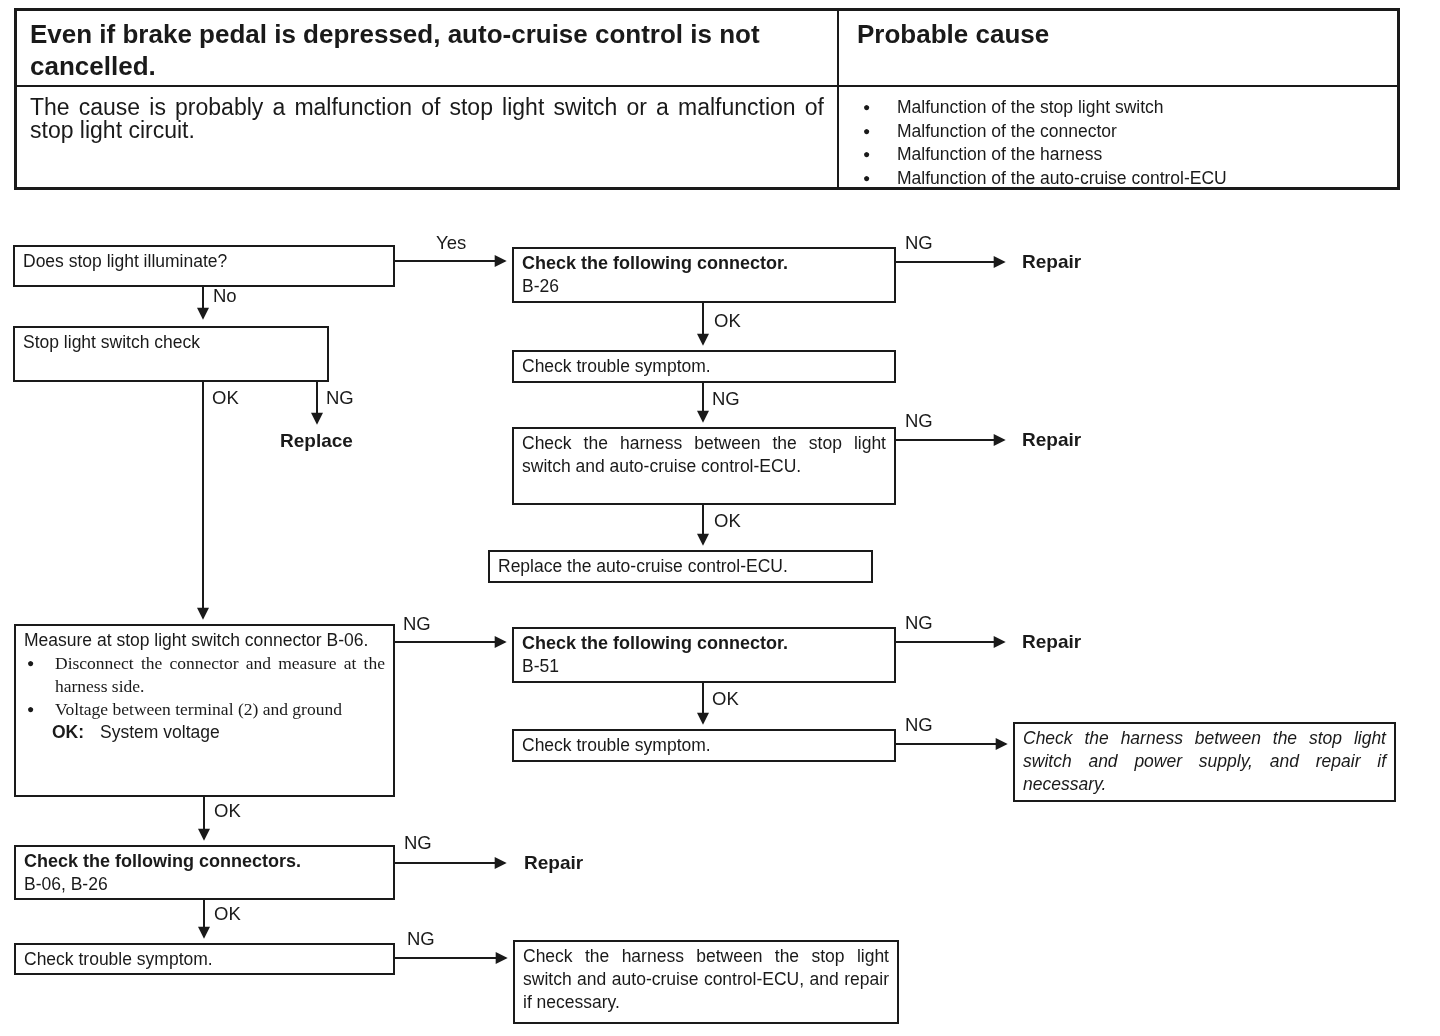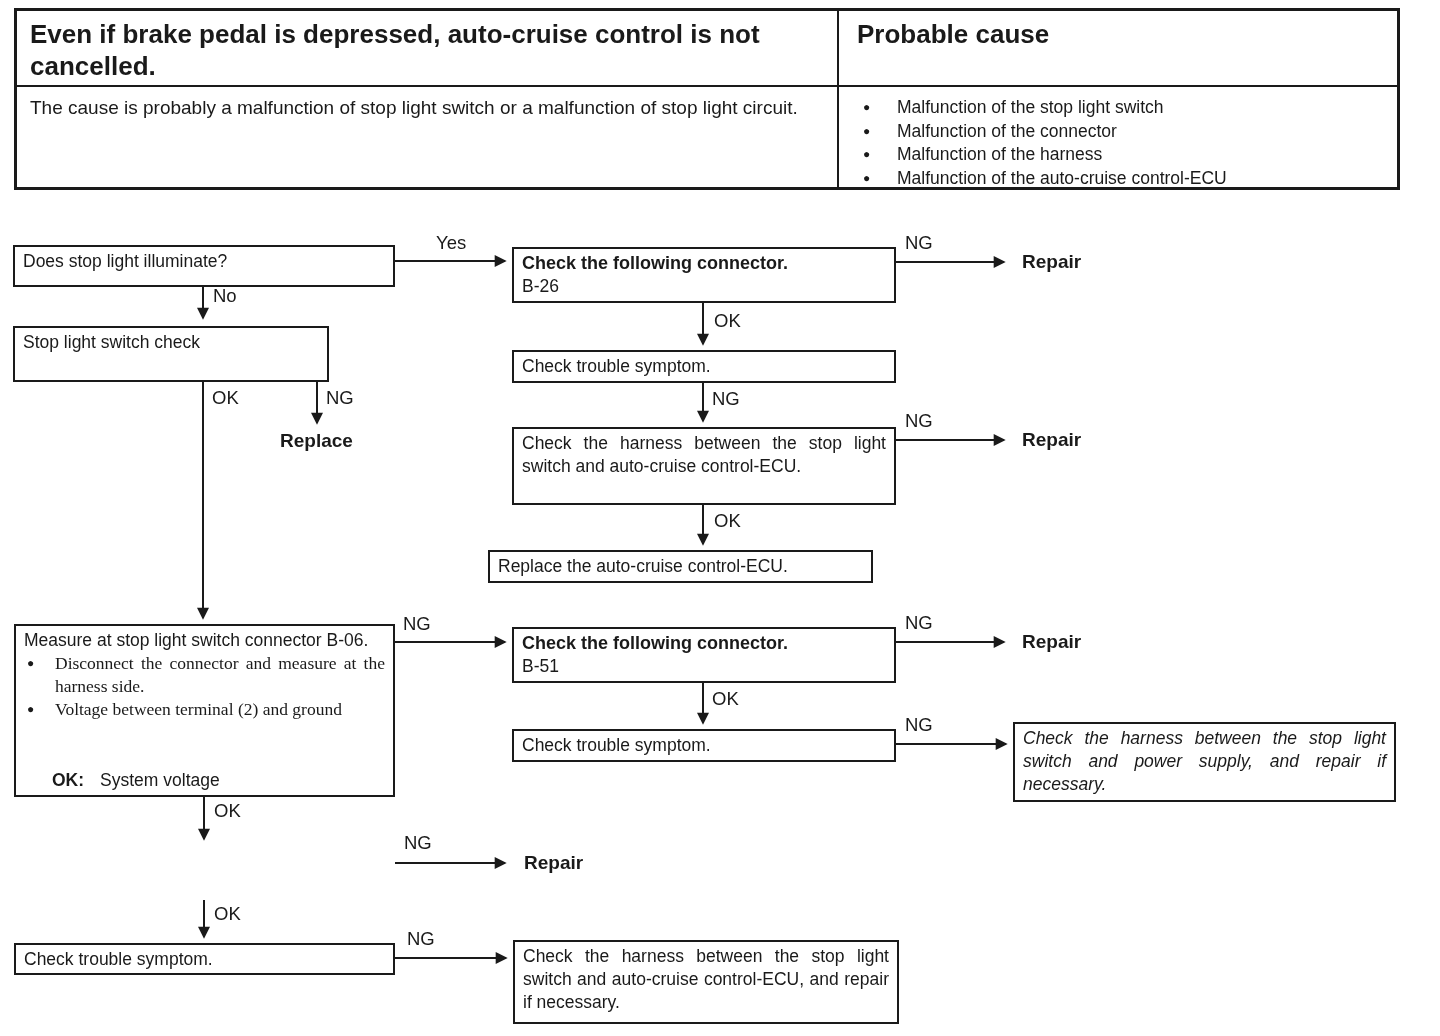--- a/index.html
+++ b/index.html
@@ -11,33 +11,33 @@
   .page{position:absolute;inset:0;}
   
   .htable{position:absolute;left:14px;top:8px;width:1386px;height:182px;
     border:3px solid #1a1a1a;box-sizing:border-box;background:#fff;}
   .hcell{position:absolute;box-sizing:border-box;}
   .cell-title{left:0;top:0;width:822px;height:76px;border-right:2.5px solid #1a1a1a;
     border-bottom:2.5px solid #1a1a1a;padding:7px 13px;font-size:26px;font-weight:bold;line-height:32px;}
   .cell-pc{left:822px;top:0;right:0;height:76px;border-bottom:2.5px solid #1a1a1a;
     padding:7px 18px;font-size:26px;font-weight:bold;line-height:32px;}
   .cell-desc{left:0;top:76px;width:822px;bottom:0;border-right:2.5px solid #1a1a1a;
-    padding:9px 13px;font-size:19px;line-height:23px;text-align:justify;}
+    padding:9px 13px;font-size:23px;line-height:23px;text-align:justify;}
   .cell-causes{left:822px;top:76px;right:0;bottom:0;padding:9px 18px;}
   ul.causes{list-style:none;margin:0;padding:0;}
   ul.causes li{display:flex;font-size:17.5px;line-height:23.5px;}
   .dot{width:34px;flex:0 0 34px;font-size:12px;padding-left:6px;}
   
   .box{position:absolute;border:2.5px solid #1a1a1a;background:#fff;
     padding:3px 8px;font-size:17.5px;line-height:23px;box-sizing:border-box;text-align:justify;}
   .bt{font-weight:bold;font-size:18px;}
   .brow{display:flex;}
   .bdot{width:28px;flex:0 0 28px;font-size:12px;padding-left:3px;}
   .btext{flex:1;text-align:justify;font-family:Liberation Serif, serif;}
-  .okline{margin-left:28px;margin-top:48px;}
+  .okline{margin-left:28px;}
   .okl{font-weight:bold;margin-right:16px;}
   
   .label{position:absolute;font-size:18.5px;line-height:20px;}
   .action{position:absolute;font-size:19px;font-weight:bold;line-height:20px;}
   svg.arrows{position:absolute;left:0;top:0;pointer-events:none;}
 </style>
 </head>
 <body>
 
 <div class="page">
@@ -110,20 +110,24 @@
     </div>
     <div class="brow">
       <span class="bdot">●</span>
       <div class="btext">Voltage between terminal (2) and ground</div>
     </div>
     <div class="okline">
       <span class="okl">OK:</span><span>System voltage</span>
     </div>
   </div>
 
+  <div class="box" style="left:14px;top:845px;width:381px;height:55px;">
+    <div class="bt">Check the following connectors.</div>
+    <div>B-06, B-26</div>
+  </div>
 
   <div class="box" style="left:14px;top:943px;width:381px;height:32px;">Check trouble symptom.</div>
 
   <div class="box" style="left:512px;top:247px;width:384px;height:56px;">
     <div class="bt">Check the following connector.</div>
     <div>B-26</div>
   </div>
 
   <div class="box" style="left:512px;top:350px;width:384px;height:33px;">Check trouble symptom.</div>
 

